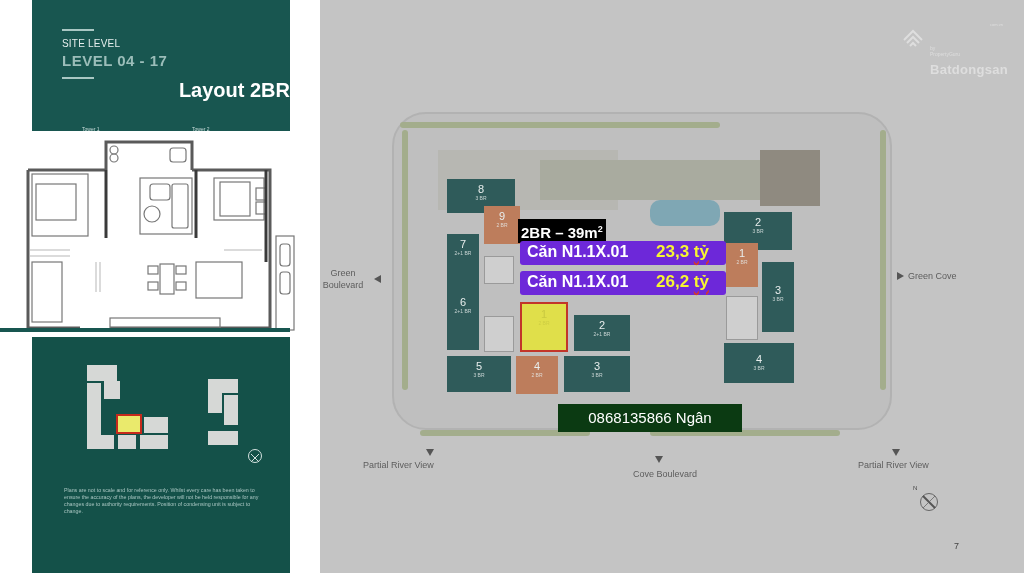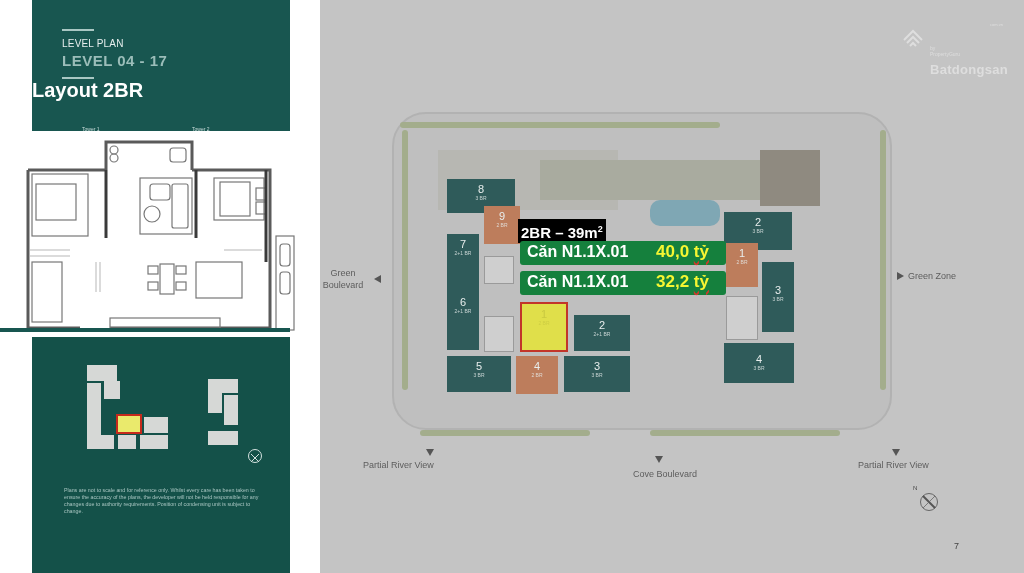--- a/index.html
+++ b/index.html
@@ -5,21 +5,21 @@
   * { box-sizing: border-box; margin: 0; padding: 0; }
   body { width: 1024px; height: 573px; background: #ffffff; position: relative; overflow: hidden; font-family: "Liberation Sans", sans-serif; }
 
   
   .site-header { position: absolute; left: 32px; top: 0; width: 258px; height: 131px; background: #185650; }
   .site-header .rule { position: absolute; left: 30px; width: 32px; height: 2px; background: #a9c7c3; }
   .site-header .rule.r1 { top: 29px; }
   .site-header .rule.r2 { top: 77px; }
   .site-header .kicker { position: absolute; left: 30px; top: 38px; color: #e6eeed; font-size: 10px; letter-spacing: 0.2px; font-family: "Liberation Sans", sans-serif; }
   .site-header .level { position: absolute; left: 30px; top: 52px; color: #9bbdb9; font-size: 15px; font-weight: 700; letter-spacing: 0.5px; }
-  .site-header .ttl { position: absolute; left: 0; width: 258px; text-align: left; color: #ffffff; font-weight: bold; font-size: 20px; }
+  .site-header .ttl { position: absolute; left: 0; width: 258px; text-align: right; color: #ffffff; font-weight: bold; font-size: 20px; }
   .site-header .ttl.t1 { top: 79px; }
   .site-header .ttl.t2 { top: 103px; }
   .site-header .tower { position: absolute; top: 126px; color: #c9dcda; font-size: 5px; }
 
   .floorplan { position: absolute; left: 0; top: 132px; width: 300px; height: 202px; background: #ffffff; }
 
   .keyplan { position: absolute; left: 32px; top: 337px; width: 258px; height: 236px; background: #145149; }
   .keyplan .blk { position: absolute; background: #d6d8d6; }
   .keyplan .hl { position: absolute; background: #eaea6c; border: 2px solid #c62a1c; }
   .keyplan .note { position: absolute; left: 32px; top: 150px; width: 200px; color: #a9c6c2; font-size: 5.3px; line-height: 7px; }
@@ -43,37 +43,37 @@
   .unit .n { font-size: 11px; margin-top: 4px; display: block; }
   .unit .t { font-size: 5px; opacity: 0.8; display: block; }
 
   .core { position: absolute; background: #cfcfcf; border: 1px solid #9a9a9a; }
 
   .label { position: absolute; color: #5d5d5d; font-size: 9px; }
   .arrow { position: absolute; width: 0; height: 0; }
 
   .area-tag { position: absolute; left: 198px; top: 219px; background: #000; color: #fff; font-weight: bold; font-size: 15px; padding: 1px 3px; line-height: 18px; }
   .area-tag sup { font-size: 9px; }
-  .price-row { position: absolute; left: 200px; width: 206px; height: 24px; background: #15803d; border-radius: 3px; }
+  .price-row { position: absolute; left: 200px; width: 206px; height: 24px; background: #6d28d9; border-radius: 3px; }
   .price-row .unit-code { position: absolute; left: 7px; top: 2px; color: #fff; font-size: 16px; font-weight: bold; }
   .price-row .price { position: absolute; left: 136px; top: 1px; color: #f6f632; font-size: 17px; font-weight: bold; }
   .price-row .price .u { text-decoration: underline wavy #d4372d; text-underline-offset: 2px; }
 
   .contact { position: absolute; left: 238px; top: 404px; width: 184px; height: 28px; background: #0b3a12; color: #ffffff; font-size: 15px; text-align: center; line-height: 27px; }
 
   .pagenum { position: absolute; left: 634px; top: 541px; color: #444; font-size: 9px; }
   .north { position: absolute; left: 600px; top: 493px; width: 18px; height: 18px; border: 1px solid #666; border-radius: 50%; }
   .north-n { position: absolute; left: 593px; top: 485px; font-size: 6px; color: #444; }
 </style>
 </head>
 <body>
 
 <div class="site-header">
   <div class="rule r1"></div>
-  <div class="kicker">LEVEL PLAN</div>
+  <div class="kicker">SITE LEVEL</div>
   <div class="level">LEVEL 04 - 17</div>
   <div class="rule r2"></div>
   <div class="ttl t1">Layout 2BR</div>
   <div class="tower" style="left:50px">Tower 1</div>
   <div class="tower" style="left:160px">Tower 2</div>
 </div>
 
 <div class="floorplan">
   <svg width="300" height="202" viewBox="0 0 300 202">
     <rect x="0" y="0" width="300" height="202" fill="#ffffff"></rect>
@@ -226,33 +226,34 @@
   <div class="core" style="left:406px;top:296px;width:32px;height:44px"></div>
   <div class="unit teal" style="left:404px;top:343px;width:70px;height:40px">
     <span class="n" style="margin-top:10px">4</span>
       <span class="t">3 BR</span>
   </div>
 
   <div class="area-tag"><span>2BR – 39m</span><sup>2</sup></div>
 
   <div class="price-row" style="top:241px">
     <span class="unit-code">Căn N1.1X.01</span>
-    <span class="price"><span>40,0</span> <span class="u">tỷ</span></span>
+    <span class="price"><span>23,3</span> <span class="u">tỷ</span></span>
   </div>
   <div class="price-row" style="top:271px">
     <span class="unit-code">Căn N1.1X.01</span>
-    <span class="price"><span>32,2</span> <span class="u">tỷ</span></span>
-  </div>
-
+    <span class="price"><span>26,2</span> <span class="u">tỷ</span></span>
+  </div>
+
+  <div class="contact">0868135866 Ngân</div>
 
   <div class="label" style="left:0;top:267px;width:46px;text-align:center;line-height:12px">Green Boulevard</div>
   <div class="arrow" style="left:54px;top:275px;border-top:4px solid transparent;border-bottom:4px solid transparent;border-right:7px solid #555"></div>
 
   <div class="arrow" style="left:577px;top:272px;border-top:4px solid transparent;border-bottom:4px solid transparent;border-left:7px solid #555"></div>
-  <div class="label" style="left:588px;top:271px">Green Zone</div>
+  <div class="label" style="left:588px;top:271px">Green Cove</div>
 
   <div class="arrow" style="left:106px;top:449px;border-left:4px solid transparent;border-right:4px solid transparent;border-top:7px solid #555"></div>
   <div class="label" style="left:43px;top:460px">Partial River View</div>
 
   <div class="arrow" style="left:335px;top:456px;border-left:4px solid transparent;border-right:4px solid transparent;border-top:7px solid #555"></div>
   <div class="label" style="left:313px;top:469px">Cove Boulevard</div>
 
   <div class="arrow" style="left:572px;top:449px;border-left:4px solid transparent;border-right:4px solid transparent;border-top:7px solid #555"></div>
   <div class="label" style="left:538px;top:460px">Partial River View</div>
 

